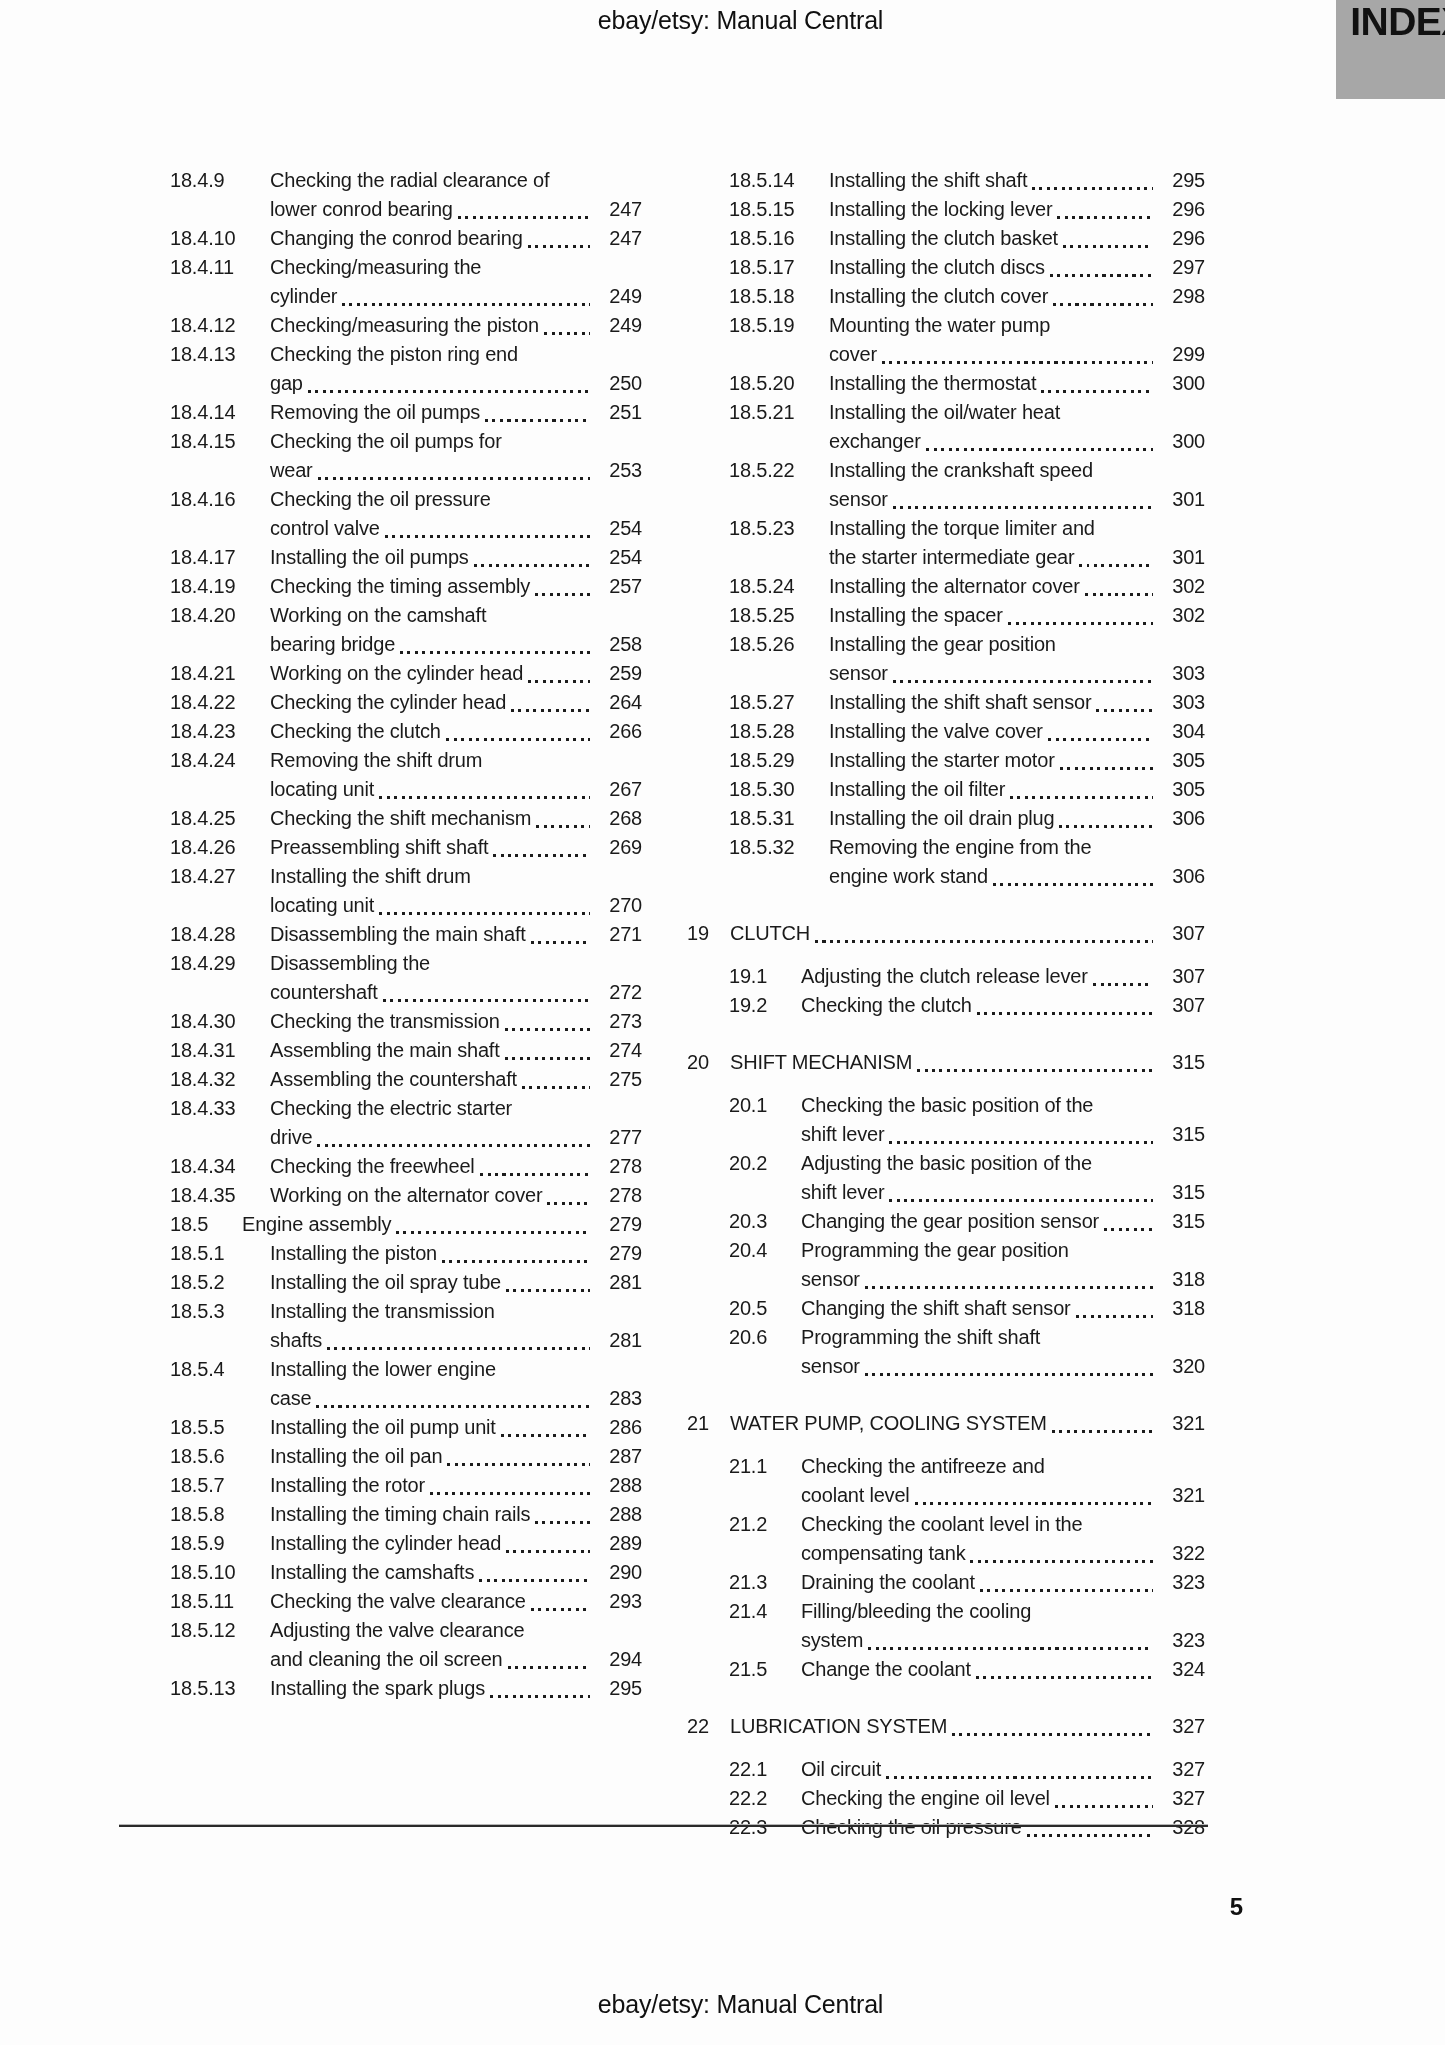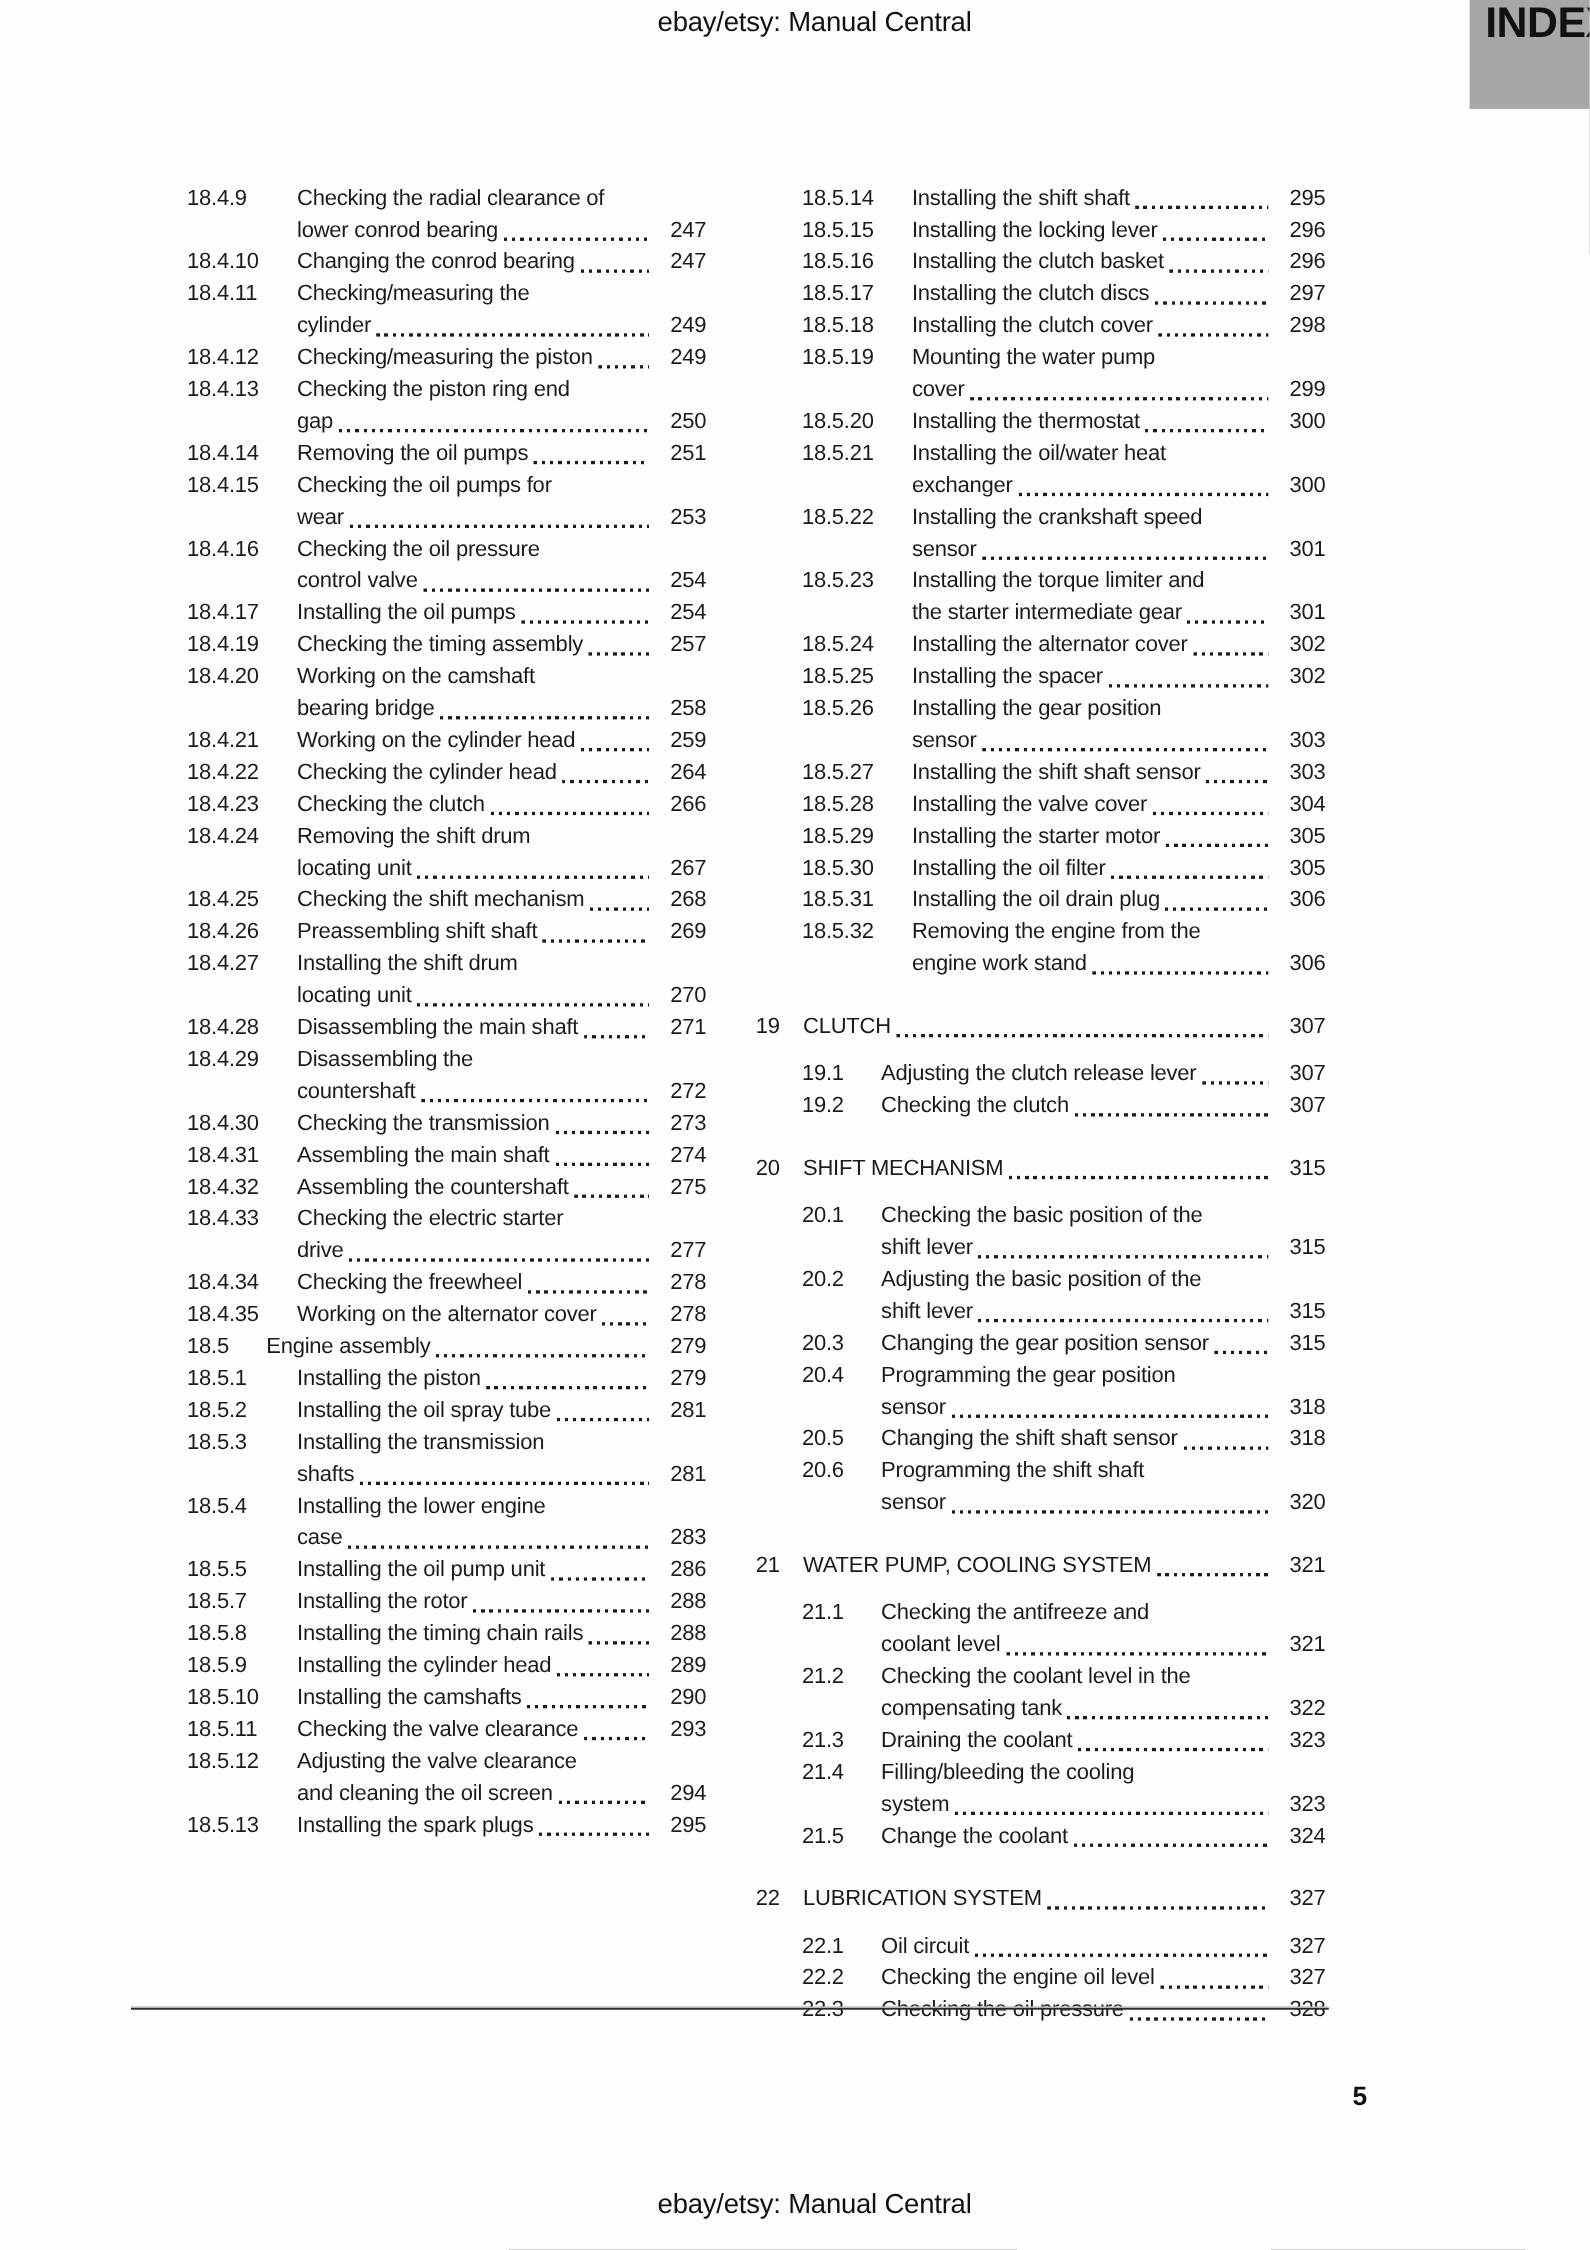--- a/index.html
+++ b/index.html
@@ -452,20 +452,30 @@
     <div class="num">18.5.5</div>
     <div class="body">
           <div class="line">
     <span class="t">Installing the oil pump unit</span>
     <span class="leader"></span>
     <span class="pg">286</span>
   </div>
         </div>
   </div>
       <div class="row l3">
+    <div class="num">18.5.6</div>
+    <div class="body">
+          <div class="line">
+    <span class="t">Installing the oil pan</span>
+    <span class="leader"></span>
+    <span class="pg">287</span>
+  </div>
+        </div>
+  </div>
+      <div class="row l3">
     <div class="num">18.5.7</div>
     <div class="body">
           <div class="line">
     <span class="t">Installing the rotor</span>
     <span class="leader"></span>
     <span class="pg">288</span>
   </div>
         </div>
   </div>
       <div class="row l3">

